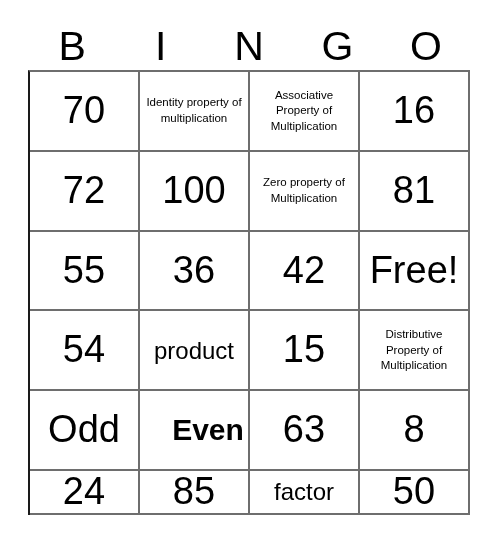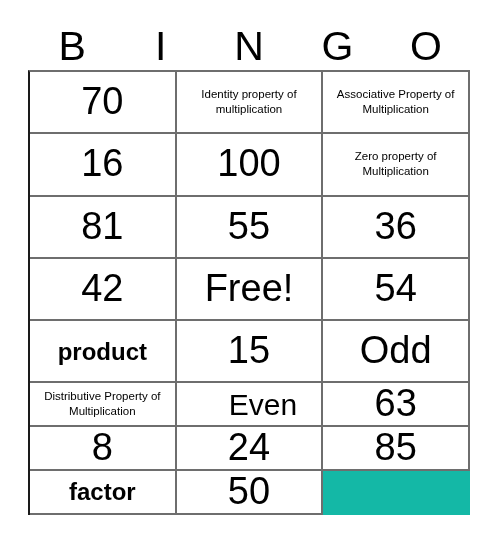--- a/index.html
+++ b/index.html
@@ -43,25 +43,25 @@
   }
 
   
   .grid {
     position: absolute;
     left: 28px;
     top: 70px;
     width: 442px;
     height: 445px;
     display: grid;
-    grid-template-columns: repeat(3, 1fr);
+    grid-template-columns: repeat(4, 1fr);
     grid-template-rows: repeat(5, 1fr);
     border-top: 2px solid #6e6e6e;
     border-left: 2px solid #1a1a1a;
-    background: #14b8a6;
+    background: #a16207;
   }
 
   .cell {
     border-right: 2px solid #6e6e6e;
     border-bottom: 2px solid #6e6e6e;
     display: flex;
     align-items: center;
     justify-content: center;
     text-align: center;
     color: #000000;
@@ -73,28 +73,28 @@
   
   .cell.size-large {
     font-size: 38px;
     line-height: 1.05;
     font-weight: 400;
   }
   
   .cell.size-medium {
     font-size: 30px;
     line-height: 1.05;
-    font-weight: 400;
+    font-weight: 700;
     padding-left: 30px;
   }
   
   .cell.size-word {
     font-size: 24px;
     line-height: 1.05;
-    font-weight: 700;
+    font-weight: 400;
   }
   
   .cell.size-small {
     font-size: 11.5px;
     line-height: 1.35;
     font-weight: 400;
     padding: 2px 4px;
   }
 
   .cell-text {
@@ -122,20 +122,23 @@
       <div class="cell size-small">
         <span class="cell-text">Identity property of multiplication</span>
       </div>
       <div class="cell size-small">
         <span class="cell-text">Associative Property of Multiplication</span>
       </div>
       <div class="cell size-large">
         <span class="cell-text">16</span>
       </div>
       <div class="cell size-large">
+        <span class="cell-text">72</span>
+      </div>
+      <div class="cell size-large">
         <span class="cell-text">100</span>
       </div>
       <div class="cell size-small">
         <span class="cell-text">Zero property of Multiplication</span>
       </div>
       <div class="cell size-large">
         <span class="cell-text">81</span>
       </div>
       <div class="cell size-large">
         <span class="cell-text">55</span>
@@ -151,25 +154,25 @@
       </div>
       <div class="cell size-large">
         <span class="cell-text">54</span>
       </div>
       <div class="cell size-word">
         <span class="cell-text">product</span>
       </div>
       <div class="cell size-large">
         <span class="cell-text">15</span>
       </div>
+      <div class="cell size-small">
+        <span class="cell-text">Distributive Property of Multiplication</span>
+      </div>
       <div class="cell size-large">
         <span class="cell-text">Odd</span>
-      </div>
-      <div class="cell size-small">
-        <span class="cell-text">Distributive Property of Multiplication</span>
       </div>
       <div class="cell size-medium">
         <span class="cell-text">Even</span>
       </div>
       <div class="cell size-large">
         <span class="cell-text">63</span>
       </div>
       <div class="cell size-large">
         <span class="cell-text">8</span>
       </div>

